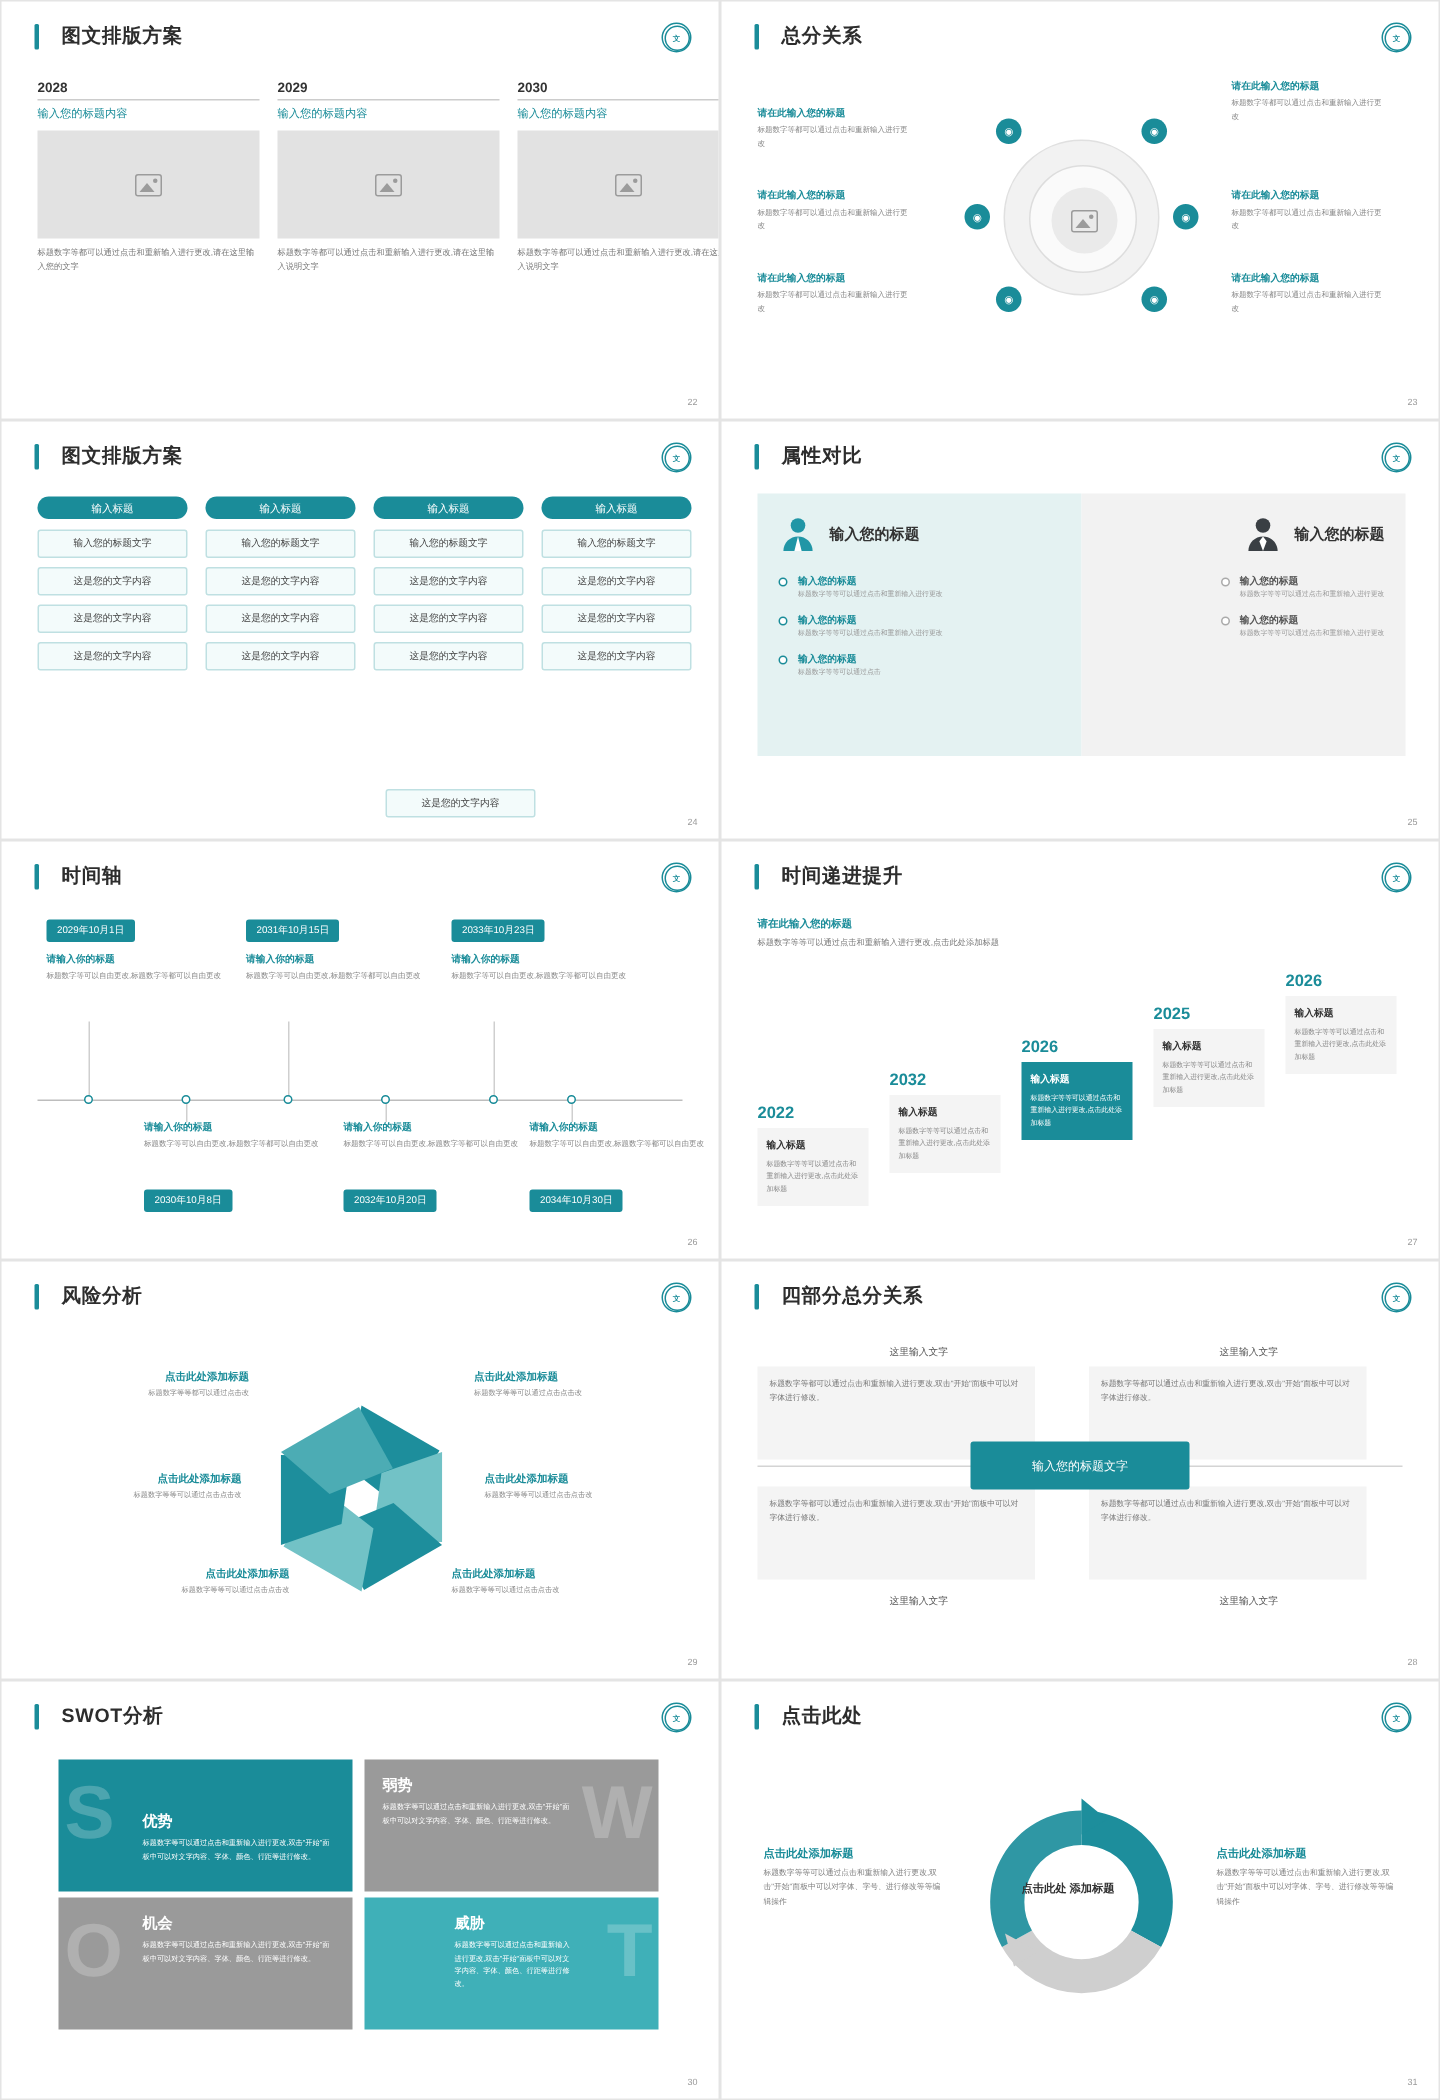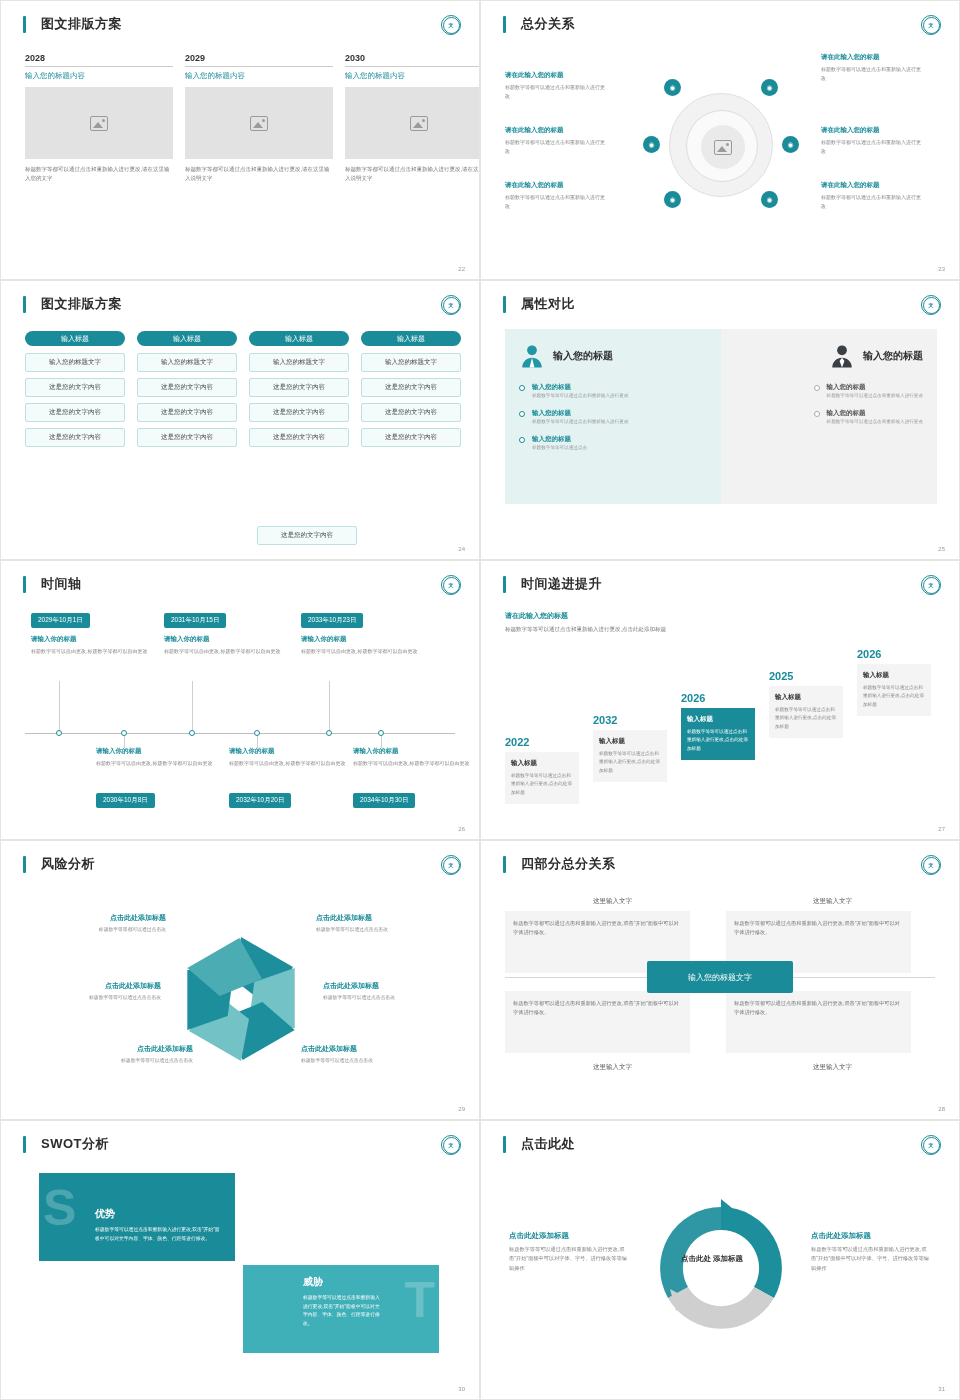--- a/index.html
+++ b/index.html
@@ -576,20 +576,34 @@
       </div>
 
     <div class="swot">
       <div class="sq teal" style="left:0;top:0;">
         <div class="ghost" style="left:4px;top:10px;">S</div>
         <div style="margin-left:44px;margin-top:24px;">
           <div class="sqt">优势</div>
           <div class="sqb">标题数字等可以通过点击和重新输入进行更改,双击"开始"面板中可以对文字内容、字体、颜色、行距等进行修改。</div>
         </div>
       </div>
+      <div class="sq grey" style="left:204px;top:0;">
+        <div class="ghost" style="right:4px;top:10px;">W</div>
+        <div style="margin-right:44px;">
+          <div class="sqt">弱势</div>
+          <div class="sqb">标题数字等可以通过点击和重新输入进行更改,双击"开始"面板中可以对文字内容、字体、颜色、行距等进行修改。</div>
+        </div>
+      </div>
+      <div class="sq grey" style="left:0;top:92px;">
+        <div class="ghost" style="left:4px;top:10px;">O</div>
+        <div style="margin-left:44px;">
+          <div class="sqt">机会</div>
+          <div class="sqb">标题数字等可以通过点击和重新输入进行更改,双击"开始"面板中可以对文字内容、字体、颜色、行距等进行修改。</div>
+        </div>
+      </div>
       <div class="sq lteal" style="left:204px;top:92px;">
         <div class="ghost" style="right:4px;top:10px;">T</div>
         <div style="margin-right:44px;margin-left:48px;">
           <div class="sqt">威胁</div>
           <div class="sqb">标题数字等可以通过点击和重新输入进行更改,双击"开始"面板中可以对文字内容、字体、颜色、行距等进行修改。</div>
         </div>
       </div>
     </div>
     <div class="page-num">30</div>
   </div>

